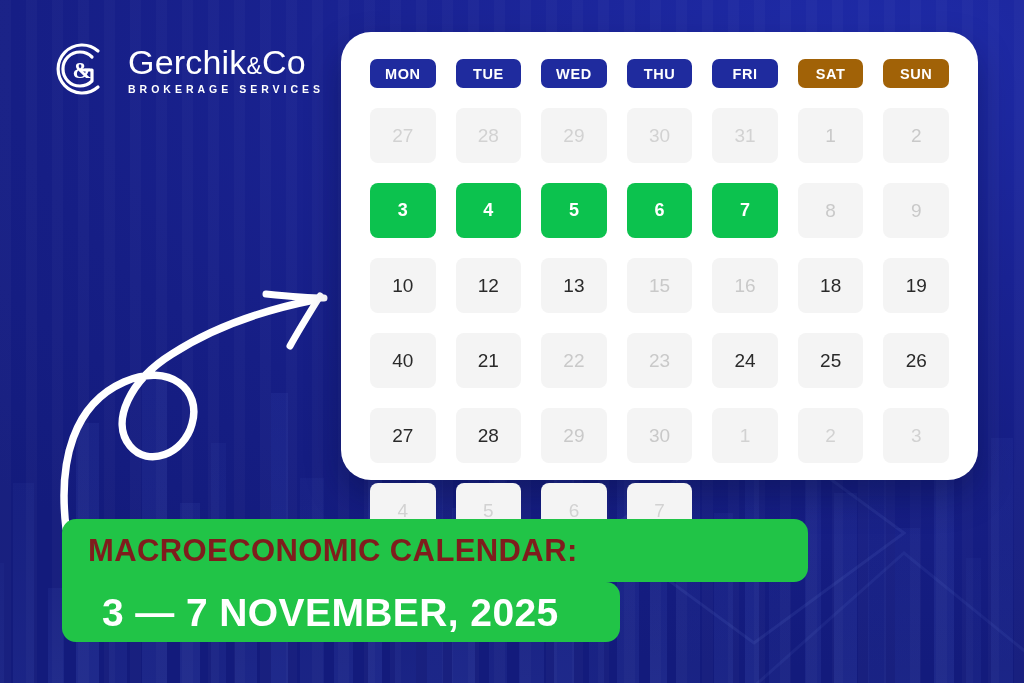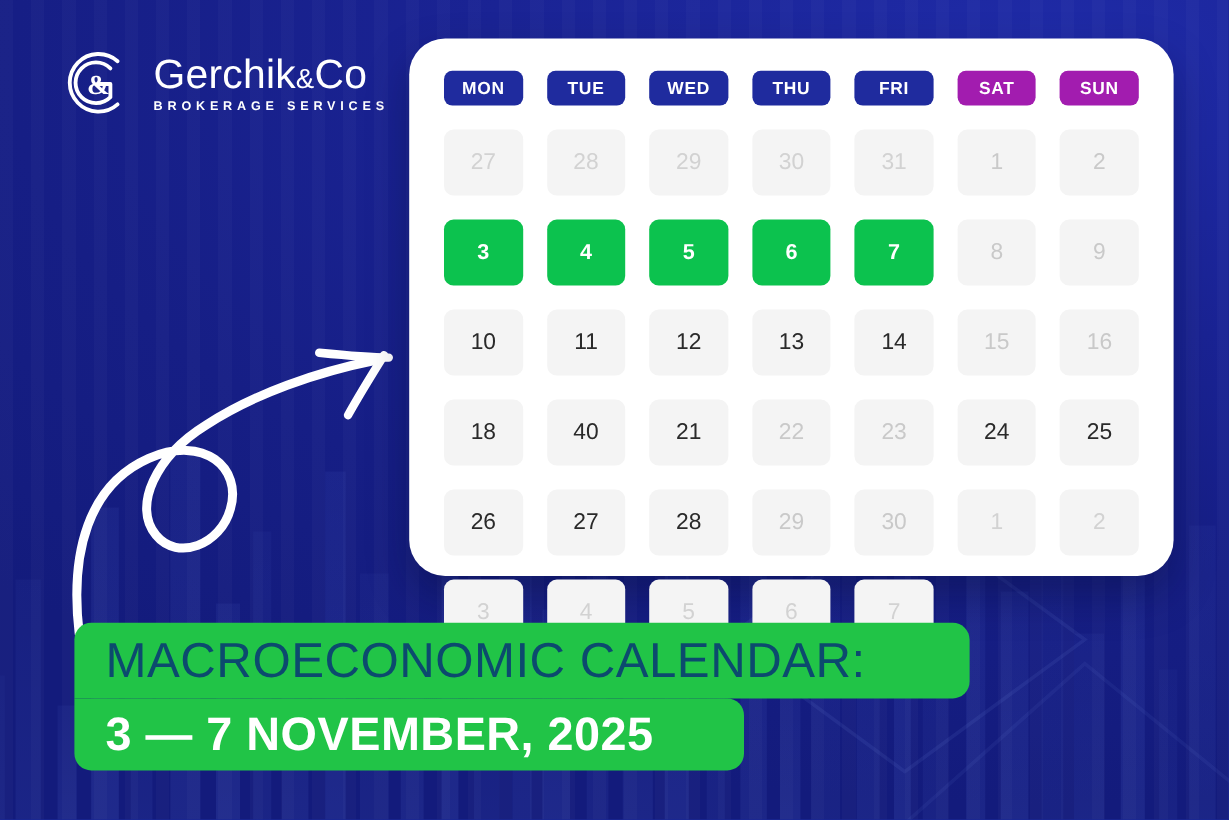--- a/index.html
+++ b/index.html
@@ -74,21 +74,21 @@
     grid-auto-rows:auto;
     gap:20px;
     height:100%;
   }
   .dow {
     border-radius:7px; height:29px;
     display:flex; align-items:center; justify-content:center;
     color:#fff; font-size:14.5px; font-weight:700; letter-spacing:.6px;
   }
   .dow.wd { background:#1f2b9e; }
-  .dow.we { background:#a21caf; }
+  .dow.we { background:#a16207; }
 
   .cell {
     height:55px; border-radius:8px;
     background:#f4f4f4;
     display:flex; align-items:center; justify-content:center;
     font-size:19px; font-weight:400; color:#2a2a2a;
   }
   .cell.muted  { color:#d2d2d2; }
   .cell.weekend{ color:#c9c9c9; }
   .cell.hl {
@@ -104,24 +104,24 @@
     display:flex; align-items:center;
   }
   .band-1 {
     height:63px; width:746px;
     border-radius:14px 14px 14px 0;
     padding:0 26px;
   }
   .band-2 {
     height:60px; width:558px;
     border-radius:0 14px 14px 14px;
-    padding:0 26px;
+    padding:0 40px;
   }
   .t-line1 {
-    color:#0c4a6e; font-size:41px; font-weight:400;
+    color:#7f1d1d; font-size:31px; font-weight:700;
     letter-spacing:.4px; line-height:1; white-space:nowrap;
   }
   .t-line2 {
     color:#ffffff; font-size:39px; font-weight:700;
     letter-spacing:.4px; line-height:1; white-space:nowrap;
   }
 </style>
 </head>
 <body>
 
@@ -212,27 +212,26 @@
       <div class="cell weekend">1</div>
       <div class="cell weekend">2</div>
       <div class="cell hl">3</div>
       <div class="cell hl">4</div>
       <div class="cell hl">5</div>
       <div class="cell hl">6</div>
       <div class="cell hl">7</div>
       <div class="cell weekend">8</div>
       <div class="cell weekend">9</div>
       <div class="cell">10</div>
-      <div class="cell">11</div>
       <div class="cell">12</div>
       <div class="cell">13</div>
-      <div class="cell">14</div>
       <div class="cell weekend">15</div>
       <div class="cell weekend">16</div>
       <div class="cell">18</div>
+      <div class="cell">19</div>
       <div class="cell">40</div>
       <div class="cell">21</div>
       <div class="cell weekend">22</div>
       <div class="cell weekend">23</div>
       <div class="cell">24</div>
       <div class="cell">25</div>
       <div class="cell">26</div>
       <div class="cell">27</div>
       <div class="cell">28</div>
       <div class="cell weekend">29</div>

